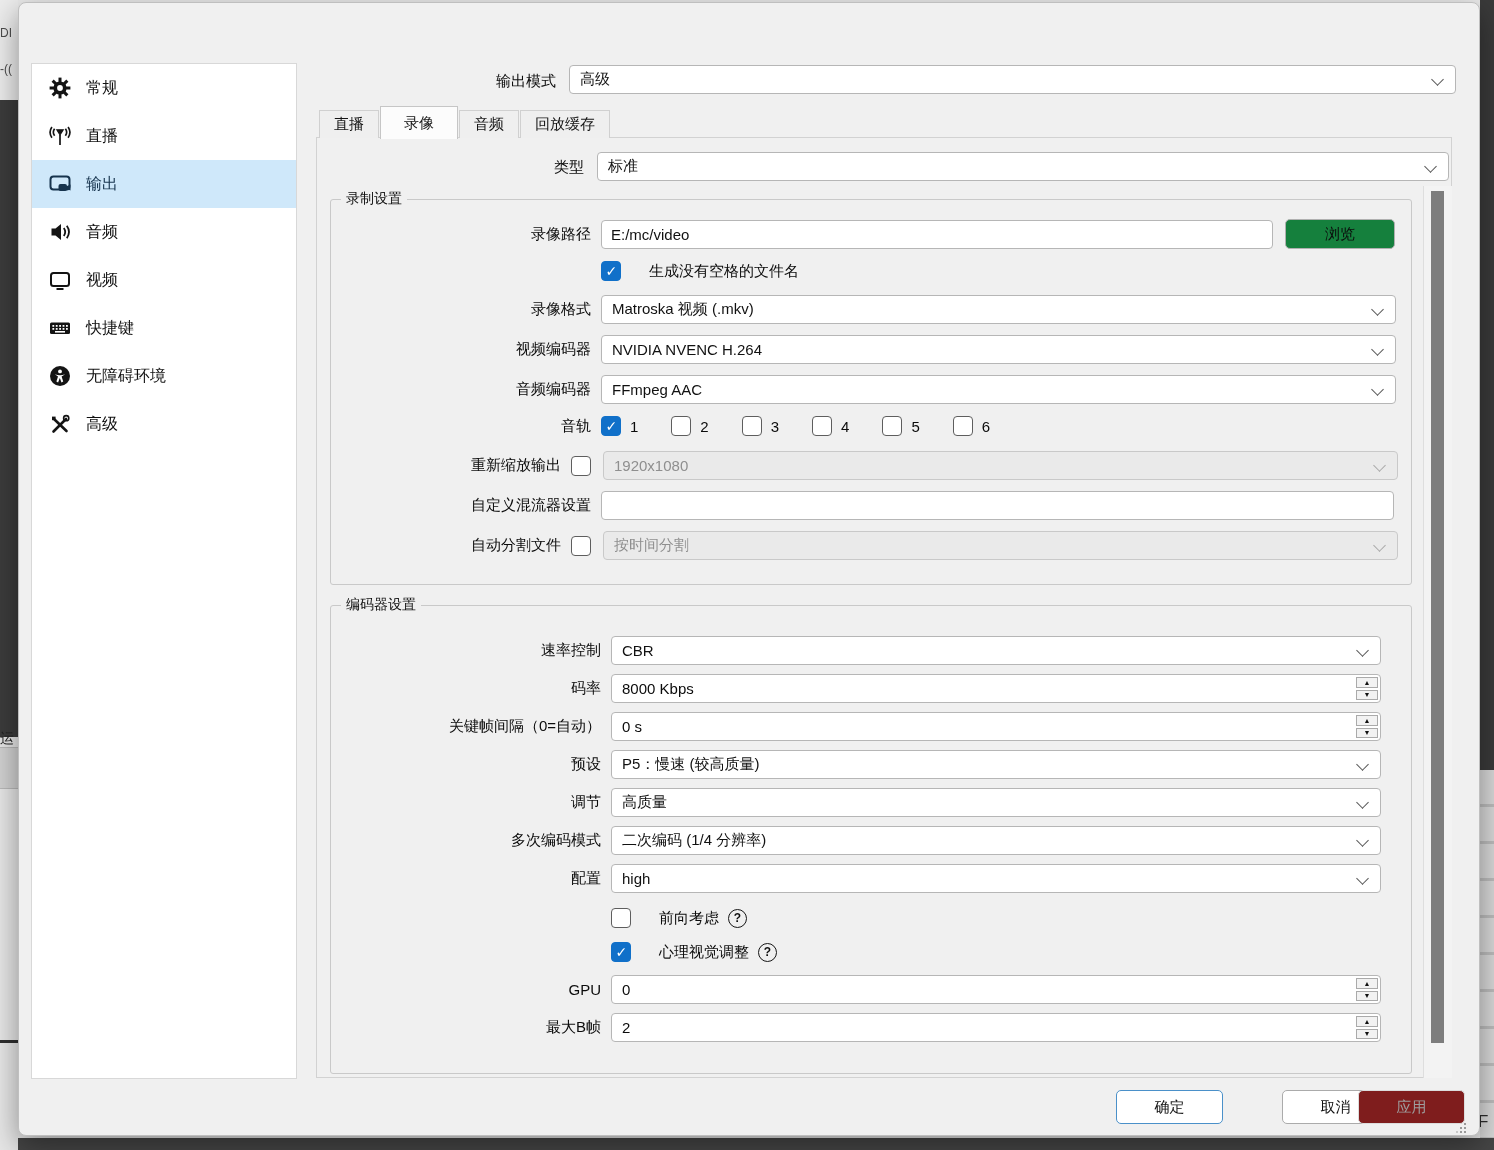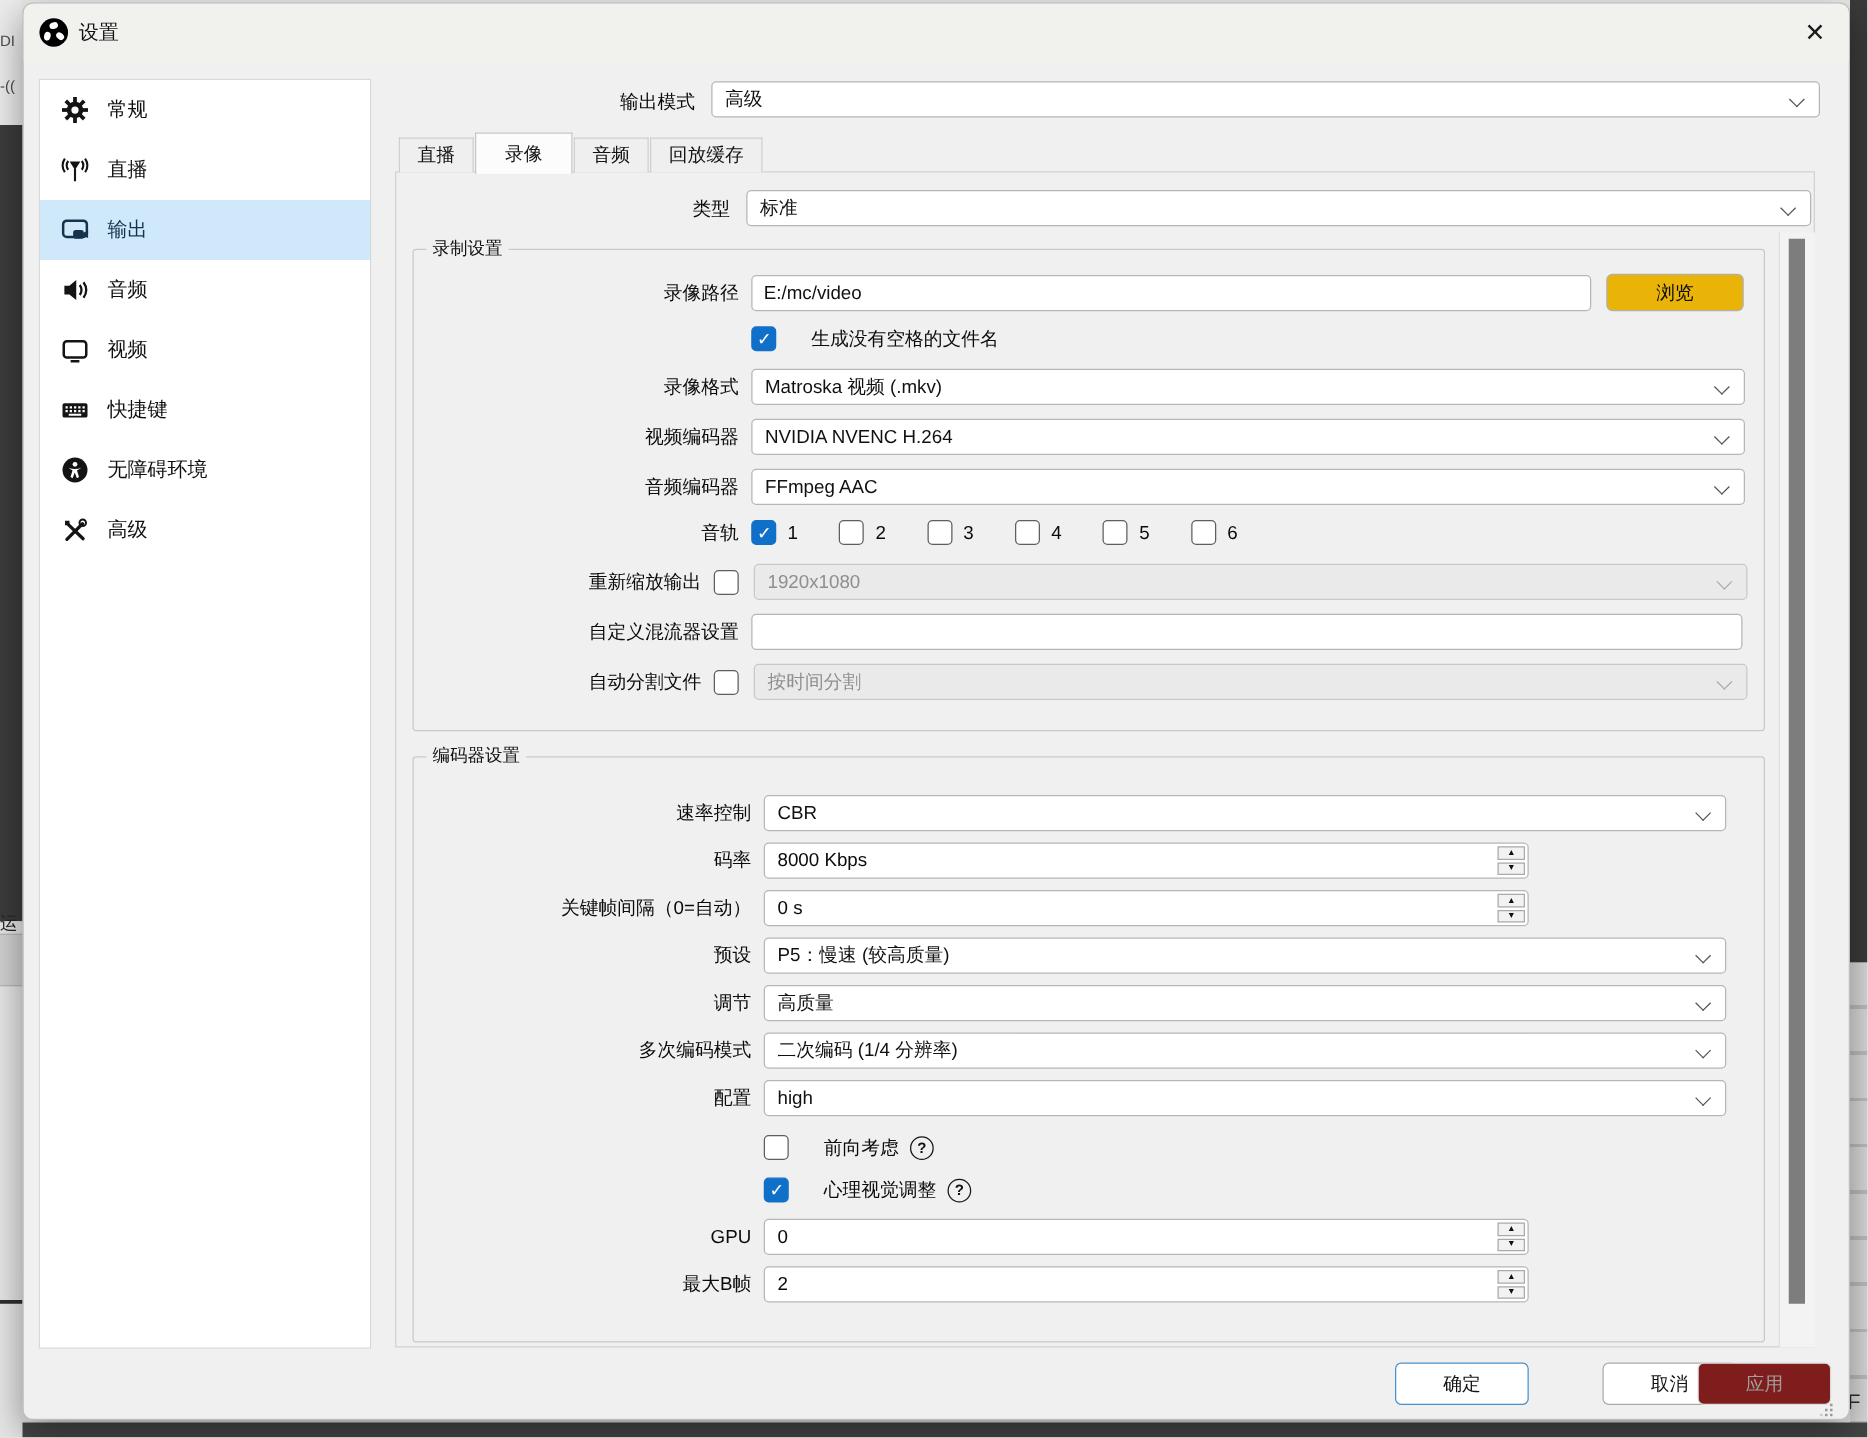--- a/index.html
+++ b/index.html
@@ -62,34 +62,34 @@
   .rec .lbl.short{width:230px;}
   .enc .lbl{width:270px;}
   .rec .ctl{margin-left:10px;}
   .enc .ctl{margin-left:10px;}
   .rec .dd.w{width:795px;}
   .enc .dd.w{width:770px;}
   .inp{height:29px;background:#fff;border:1px solid #b6b6b6;border-radius:4px;box-sizing:border-box;
        padding:0 9px;font-size:15px;font-family:inherit;color:#111;outline:none;}
   .path-inp{width:672px;}
   .muxer-inp{width:793px;}
-  .btn-browse{width:110px;height:30px;margin-left:12px;background:#eab308;border:1px solid #b0b0b0;border-radius:5px;
+  .btn-browse{width:110px;height:30px;margin-left:12px;background:#15803d;border:1px solid #b0b0b0;border-radius:5px;
               display:flex;align-items:center;justify-content:center;font-size:15px;box-sizing:border-box;}
   .cbrow.rec-ind{padding-left:270px;}
   .cbrow.enc-ind{padding-left:280px;}
   .cb{width:20px;height:20px;border:1.5px solid #5e5e5e;border-radius:4px;background:#fff;box-sizing:border-box;position:relative;flex:none;}
   .cb.on{background:#1070c9;border-color:#1070c9;}
   .cb.on::after{content:"✓";position:absolute;left:3.5px;top:0.5px;color:#fff;font-size:14px;font-weight:bold;}
   .cbl{margin-left:28px;font-size:15px;}
   .tracks{display:flex;align-items:center;margin-left:10px;}
   .trk{display:flex;align-items:center;margin-right:33px;}
   .trk .num{margin-left:9px;font-size:15px;}
   .cb.mid{margin-left:10px;}
   .dd.after-cb{margin-left:12px;}
-  .spin{display:flex;height:29px;border:1px solid #b6b6b6;border-radius:4px;background:#fff;box-sizing:border-box;width:612px;}
+  .spin{display:flex;height:29px;border:1px solid #b6b6b6;border-radius:4px;background:#fff;box-sizing:border-box;width:770px;}
   .spin .val{flex:1;display:flex;align-items:center;padding:0 10px;font-size:15px;}
   .spin .btns{width:24px;display:flex;flex-direction:column;padding:1px;}
   .spin .sb{flex:1;margin:1px;border:1px solid #aaa;background:#f2f2f2;display:flex;align-items:center;justify-content:center;
             font-size:7px;color:#111;line-height:1;}
   .help{width:19px;height:19px;border:1.8px solid #161616;border-radius:50%;display:flex;align-items:center;justify-content:center;
         font-size:12px;font-weight:bold;margin-left:9px;box-sizing:border-box;color:#111;}
   
   .fbtn{position:absolute;top:1087px;height:34px;width:107px;background:#fff;border:1px solid #ababab;border-radius:5px;
         display:flex;align-items:center;justify-content:center;font-size:15px;box-sizing:border-box;color:#111;}
   .fbtn.ok{left:1097px;border:1.5px solid #4a90c9;}
@@ -115,34 +115,20 @@
   </div>
   <div class="bk bk-band"></div>
   <div class="bk bk-line"></div>
   <div class="bk bk-right"></div>
   <div class="bk bk-right-bottom"></div>
   <div class="bk bk-bottom"></div>
   <span class="bk-f">F</span>
 
   <div class="dialog">
 
-    <div class="titlebar">
-      <span class="obs-logo">
-        <svg width="24" height="24" viewBox="0 0 22 22">
-          <circle cx="11" cy="11" r="10.5" fill="#000"></circle>
-          <g fill="#fff">
-            <ellipse cx="11" cy="5.9" rx="3.2" ry="2.4" transform="rotate(-18 11 5.9)"></ellipse>
-            <ellipse cx="6.3" cy="13.7" rx="3.2" ry="2.4" transform="rotate(102 6.3 13.7)"></ellipse>
-            <ellipse cx="15.7" cy="13.7" rx="3.2" ry="2.4" transform="rotate(222 15.7 13.7)"></ellipse>
-          </g>
-        </svg>
-      </span>
-      <span class="win-title">设置</span>
-      <span class="close-btn">✕</span>
-    </div>
 
     <div class="sidebar">
       <div class="side-item">
         <span class="ic">
           <svg width="22" height="22" viewBox="0 0 22 22">
               <g fill="#141414">
             <circle cx="11" cy="11" r="6.6"></circle>
             <g>
                   <rect x="9.5" y="0.6" width="3" height="5"></rect>
                   <rect x="9.5" y="16.4" width="3" height="5"></rect>

